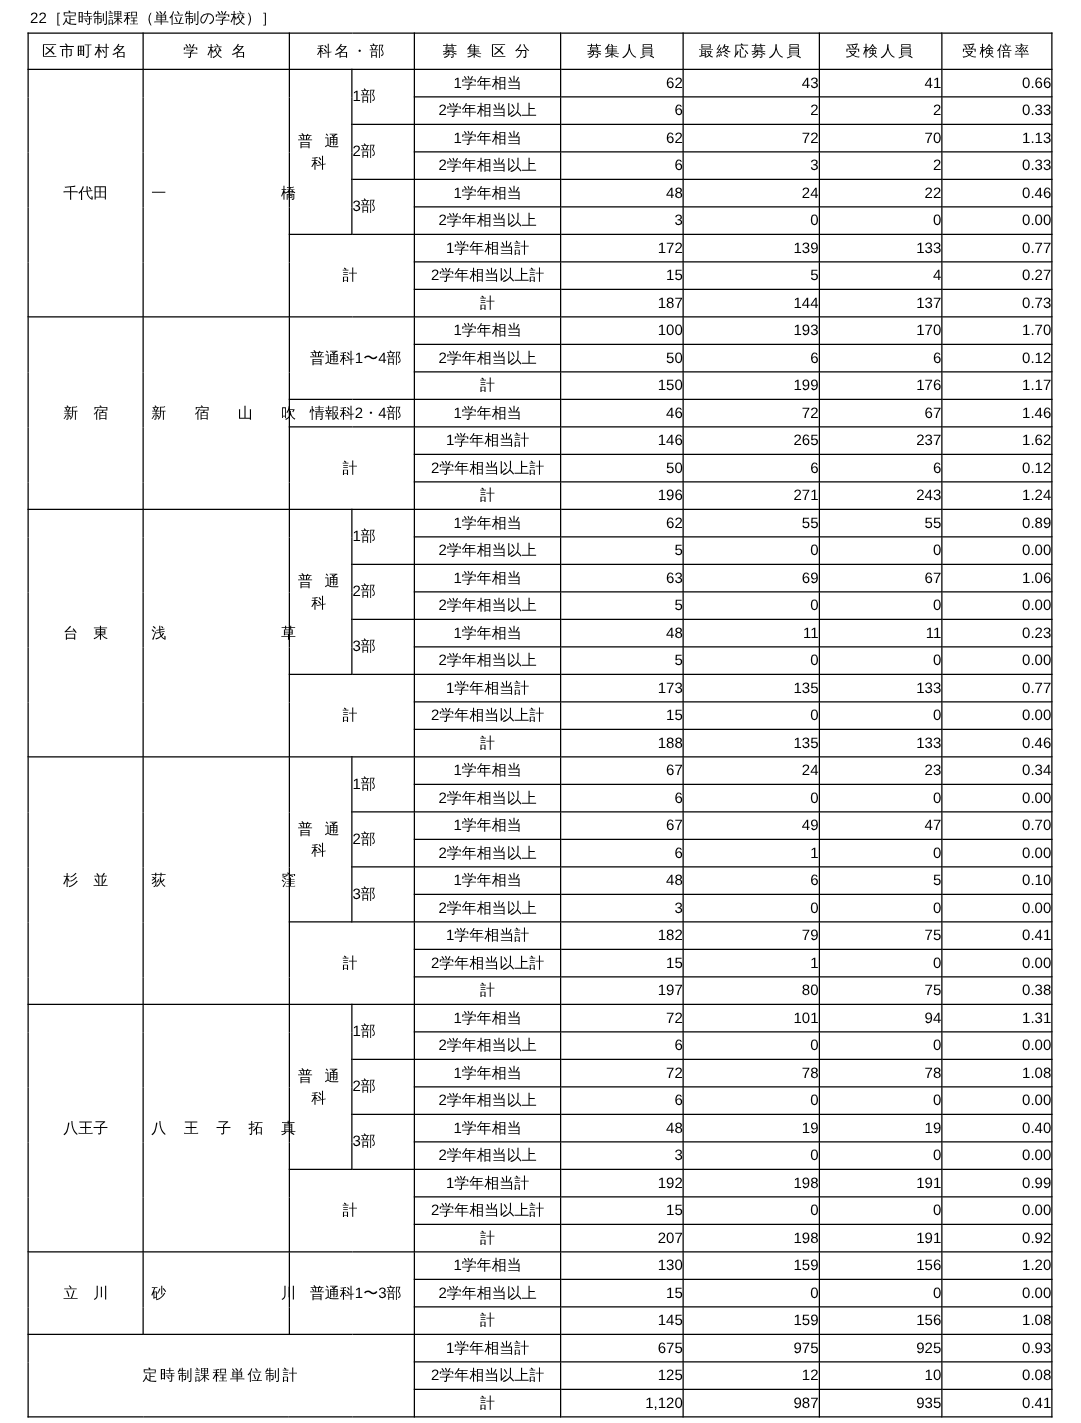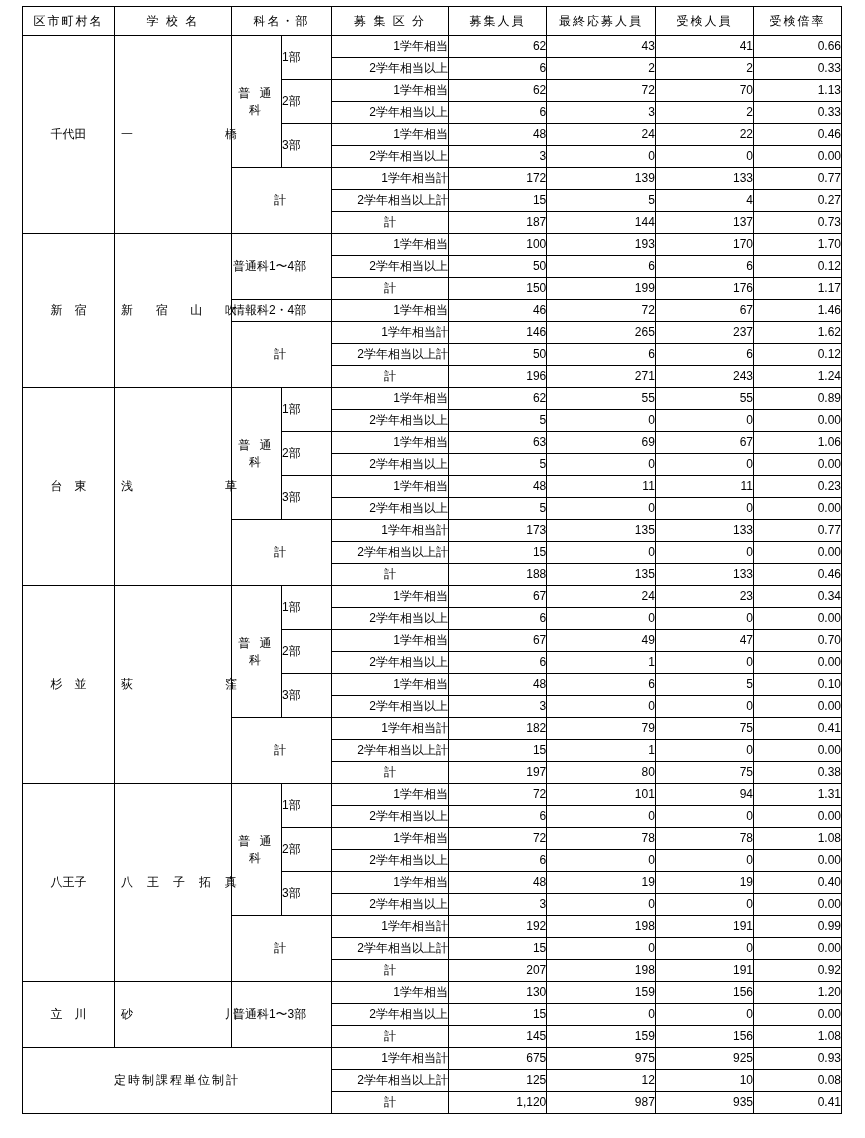--- a/index.html
+++ b/index.html
@@ -79,30 +79,30 @@
   }
   td.course {
     text-align: center;
     font-size: 13px;
     letter-spacing: 3px;
   }
   td.course.tight {
     letter-spacing: 0px;
     font-size: 12px;
     text-align: left;
-    padding-left: 1px;
+    padding-left: 16px;
   }
   td.bu {
     text-align: left;
     font-size: 12px;
   }
   td.kat {
     font-size: 11px;
     padding-left: 3px;
-    text-align: right;
+    text-align: center;
     height: 21px;
     line-height: 21px;
     white-space: nowrap;
   }
   td.kat.c {
     text-align: center;
     padding-left: 0;
   }
   td.num {
     text-align: right;
@@ -116,20 +116,21 @@
     text-align: center;
     font-size: 14px;
     letter-spacing: 2px;
   }
 </style>
 </head>
 <body>
 
 <div class="page">
 
+  <div class="doc-title">22［定時制課程（単位制の学校）］</div>
 
   <table class="main">
     <thead>
       <tr>
         <th class="h-city">区市町村名</th>
         <th class="h-school">学 校 名</th>
         <th class="h-course" colspan="2">科名・部</th>
         <th class="h-katgr">募 集 区 分</th>
         <th class="h-num1">募集人員</th>
         <th class="h-num2">最終応募人員</th>

